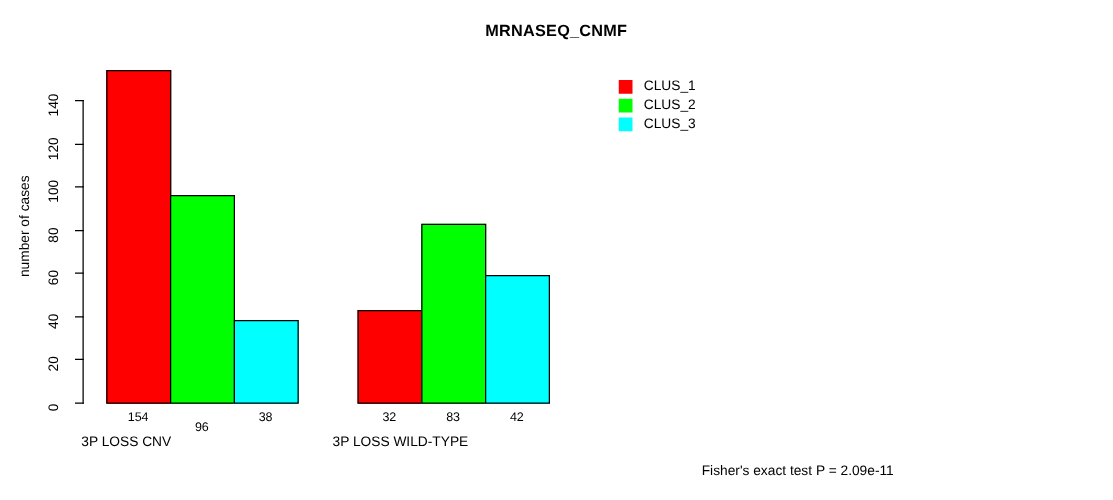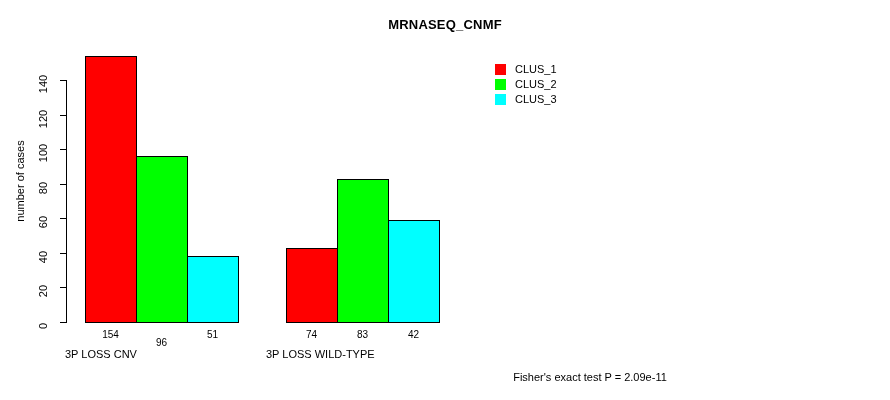--- a/index.html
+++ b/index.html
@@ -130,21 +130,21 @@
     margin-left: 9px;
     white-space: nowrap;
   }
 
   
   #footer-note {
     position: absolute;
     left: 465px;
     top: 371px;
     width: 250px;
-    text-align: center;
+    text-align: right;
     font-size: 11px;
     line-height: 13px;
     white-space: nowrap;
   }
 </style>
 </head>
 <body>
 
 <div id="stage">
 
@@ -182,22 +182,22 @@
         <div class="bar" title="CLUS_2 / 3P LOSS CNV = 96" style="left: 136px; top: 156.057px; width: 52px; height: 166.943px; background: rgb(0, 255, 0);"></div>
         <div class="bar" title="CLUS_3 / 3P LOSS CNV = 38" style="left: 187px; top: 256.314px; width: 52px; height: 66.6857px; background: rgb(0, 255, 255);"></div>
         <div class="bar" title="CLUS_1 / 3P LOSS WILD-TYPE = 43" style="left: 286px; top: 247.671px; width: 52px; height: 75.3286px; background: rgb(255, 0, 0);"></div>
         <div class="bar" title="CLUS_2 / 3P LOSS WILD-TYPE = 83" style="left: 337px; top: 178.529px; width: 52px; height: 144.471px; background: rgb(0, 255, 0);"></div>
         <div class="bar" title="CLUS_3 / 3P LOSS WILD-TYPE = 59" style="left: 388px; top: 220.014px; width: 52px; height: 102.986px; background: rgb(0, 255, 255);"></div>
       </div>
 
     <div id="bar-labels">
         <div class="bar-value" style="left: 85px; width: 51px; top: 330px;">154</div>
         <div class="bar-value" style="left: 136px; width: 51px; top: 338px;">96</div>
-        <div class="bar-value" style="left: 187px; width: 51px; top: 330px;">51</div>
-        <div class="bar-value" style="left: 286px; width: 51px; top: 330px;">74</div>
+        <div class="bar-value" style="left: 187px; width: 51px; top: 330px;">38</div>
+        <div class="bar-value" style="left: 286px; width: 51px; top: 330px;">32</div>
         <div class="bar-value" style="left: 337px; width: 51px; top: 330px;">83</div>
         <div class="bar-value" style="left: 388px; width: 51px; top: 330px;">42</div>
       </div>
     <div id="group-labels">
         <div class="group-label" style="left: 65px; width: 193px; top: 348px;">3P LOSS CNV</div>
         <div class="group-label" style="left: 266px; width: 193px; top: 348px;">3P LOSS WILD-TYPE</div>
       </div>
   </div>
 
   <div id="legend">

